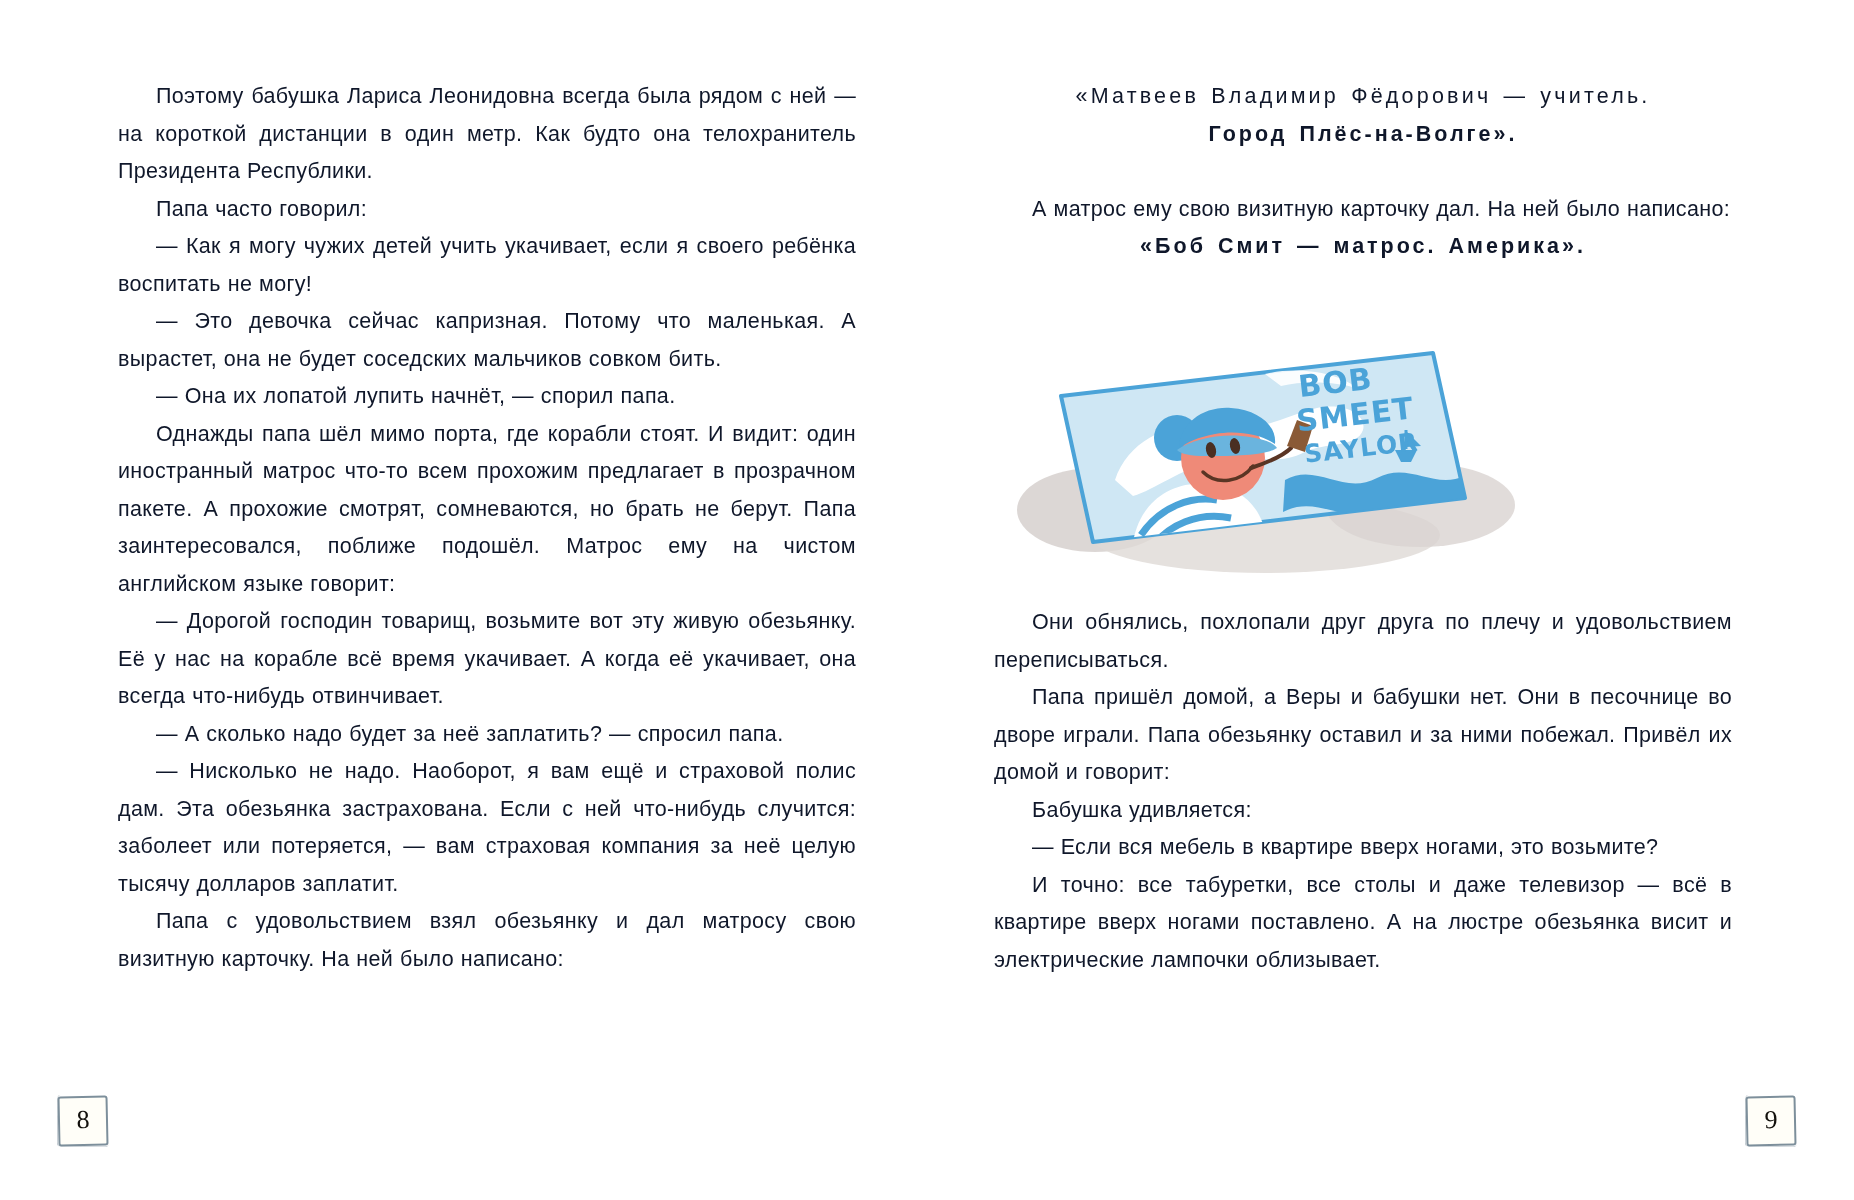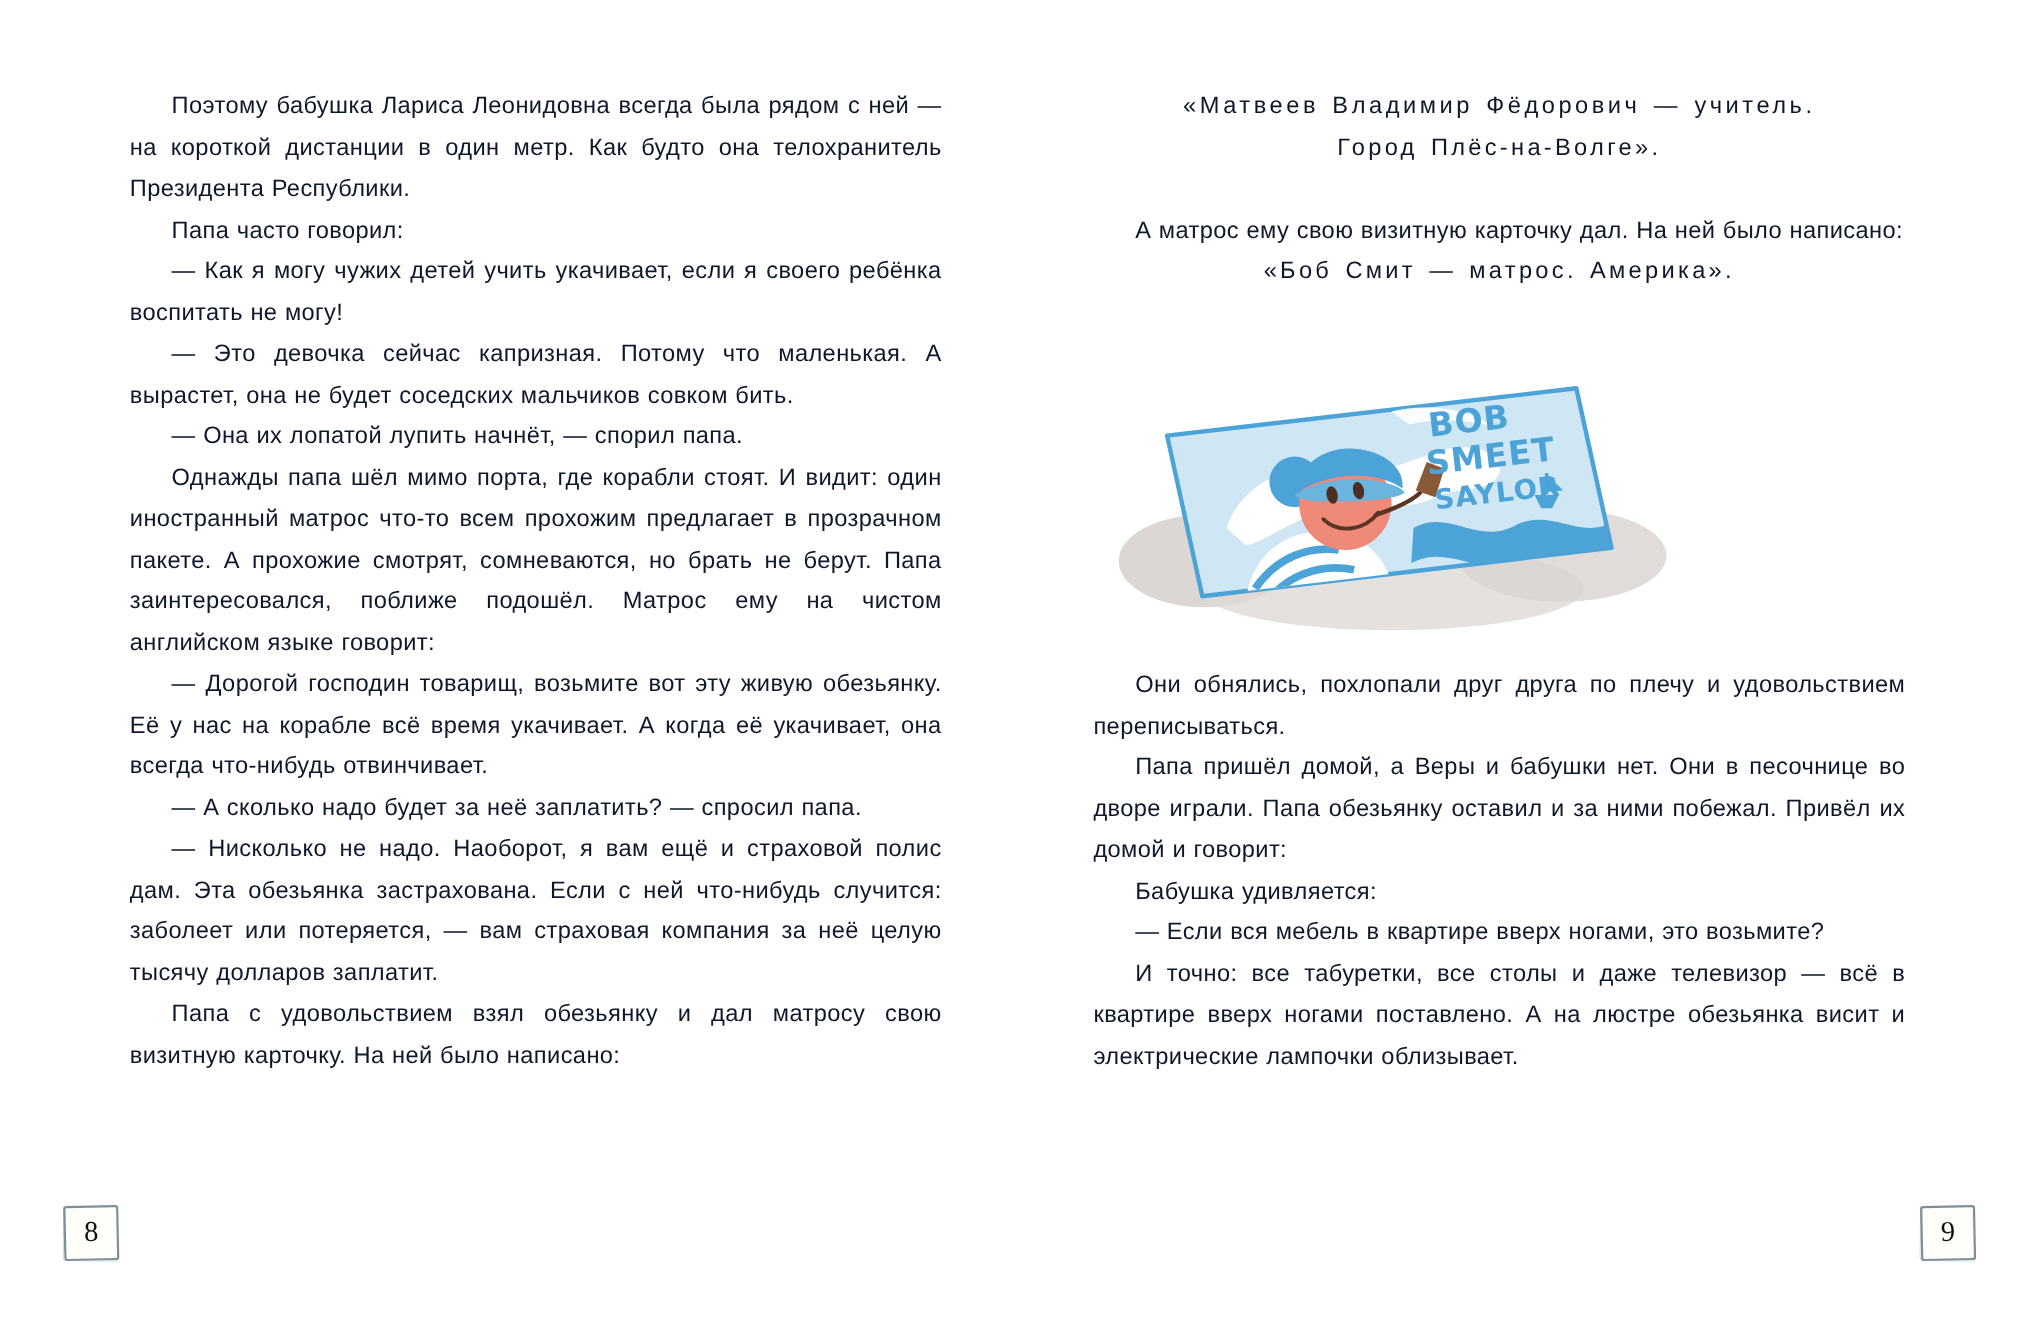--- a/index.html
+++ b/index.html
@@ -32,21 +32,21 @@
   p.ind{text-indent:38px;}
   .jnone{text-align-last:left;}
 
   .card-line{
     text-align:center;
     text-align-last:center;
     letter-spacing:3.2px;
     word-spacing:3px;
     white-space:nowrap;
   }
-  .card-line.ctr2{letter-spacing:3.0px;}
+  .card-line.ctr2{letter-spacing:3.0px;font-weight:bold;}
   .spacer{height:37.5px;}
 
   
   .illus{
     position:absolute;
     left:38px;top:330px;
     width:610px;height:255px;
   }
   .illus svg{display:block;width:100%;height:100%;}
 

